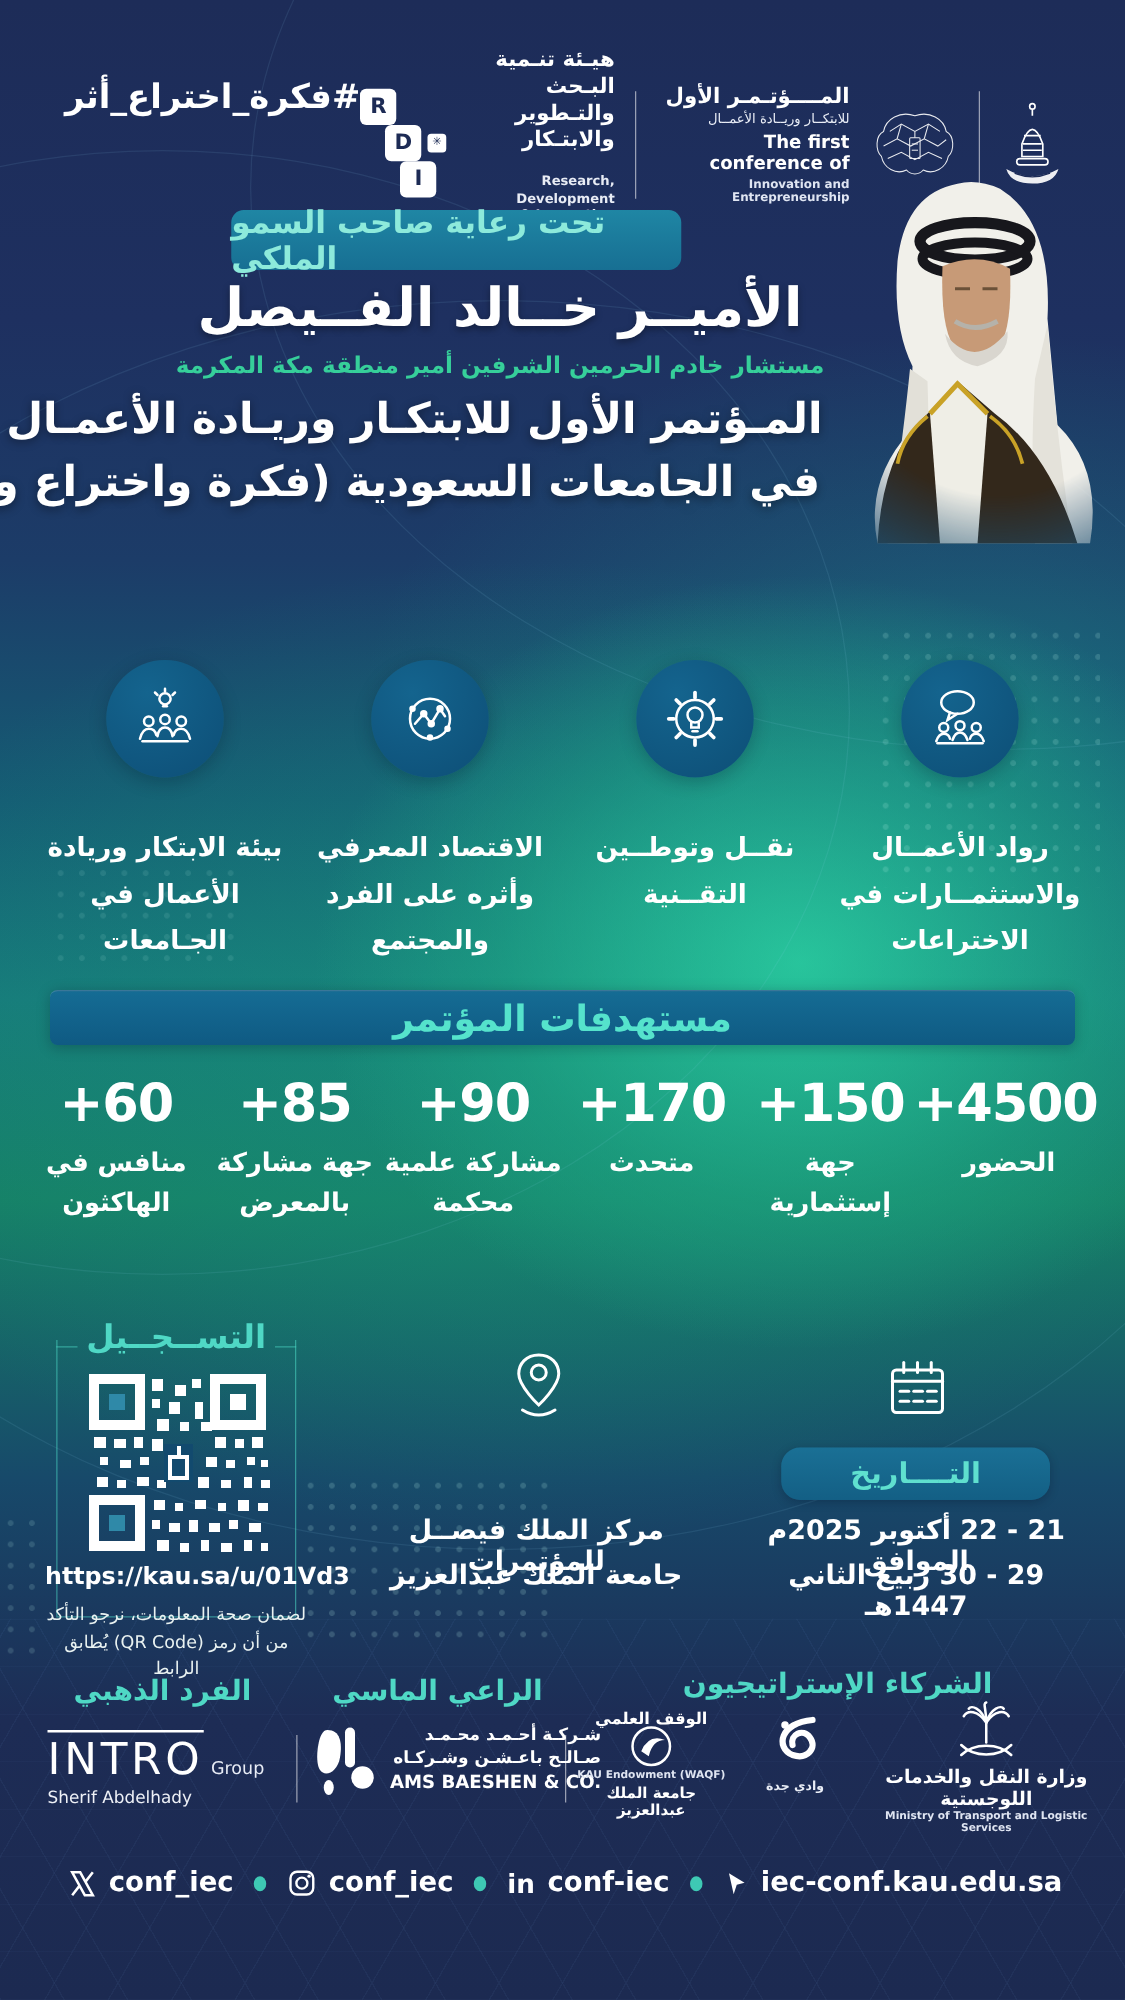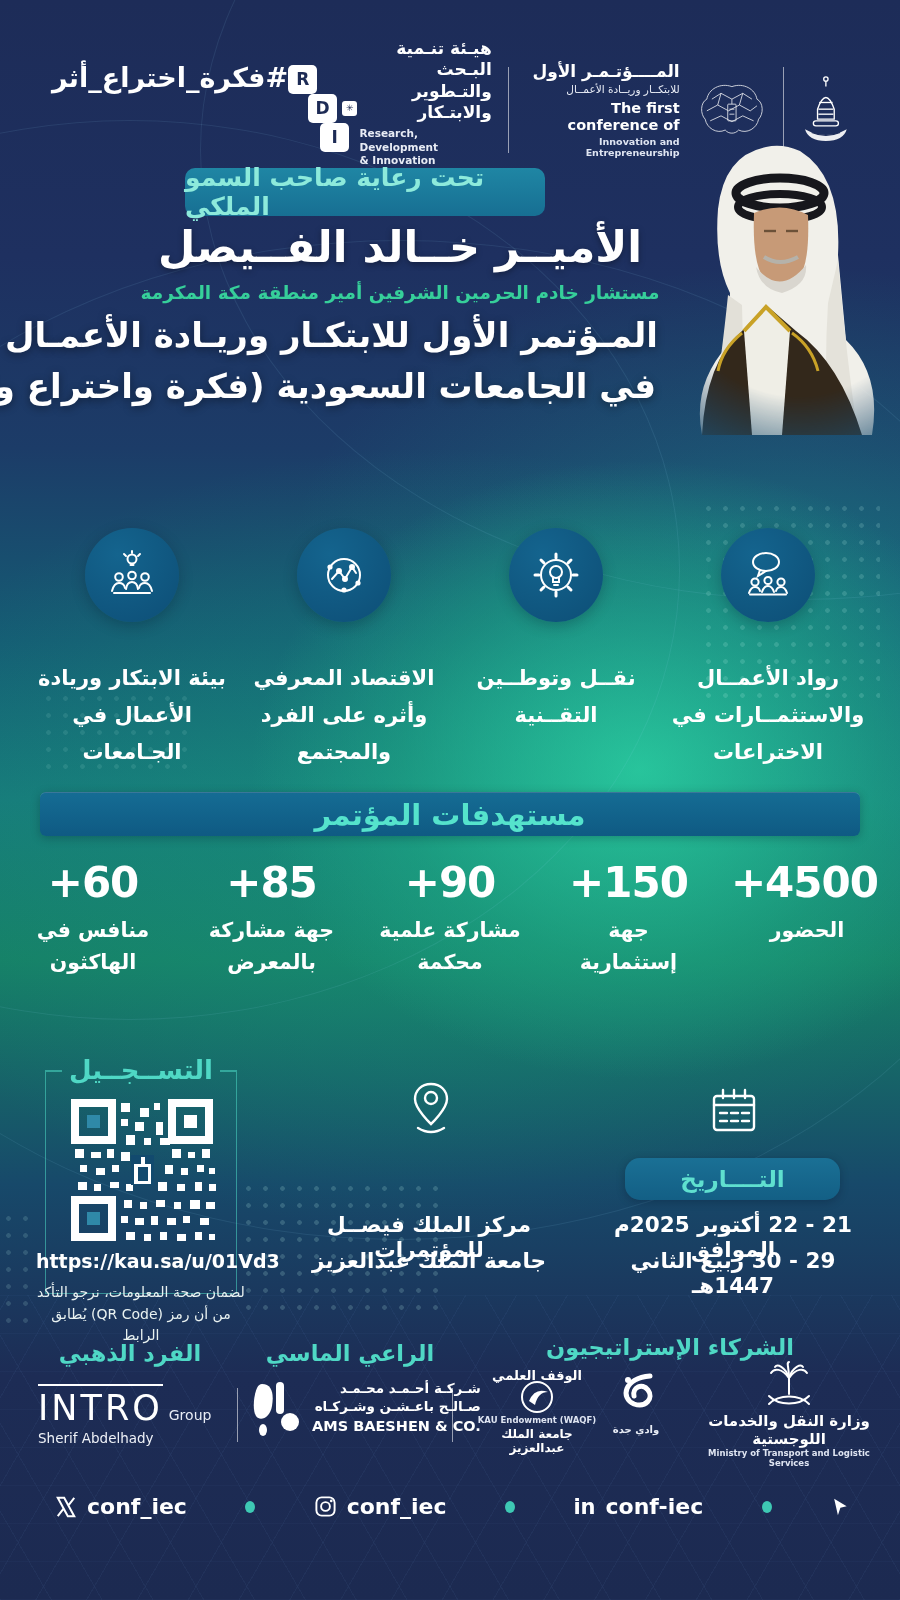--- a/index.html
+++ b/index.html
@@ -25,21 +25,21 @@
   .header{position:absolute; top:38px; left:52px; right:48px; display:flex; justify-content:space-between; align-items:flex-start;}
   .hashtag{margin-top:24px; font-size:27px; font-weight:bold; direction:rtl; letter-spacing:.5px;}
   .logos{display:flex; align-items:center; gap:16px;}
   .vdiv{width:1px; height:86px; background:rgba(255,255,255,.55);}
   .rdi{display:flex; align-items:center; gap:10px;}
   .rdi-blocks{position:relative; width:74px; height:90px;}
   .blk{position:absolute; width:29px; height:29px; background:#fff; border-radius:5px; color:#1d2b55; font-weight:bold; font-size:17px; display:flex; align-items:center; justify-content:center;}
   .blk.small{width:15px; height:15px; font-size:9px; border-radius:3px;}
   .rdi-text{text-align:right; line-height:1.25;}
   .rdi-ar{font-size:17px; font-weight:bold; direction:rtl;}
-  .rdi-en{font-size:10.5px; font-weight:bold; color:#e8ecf5; direction:ltr; text-align:left; margin-top:4px; line-height:1.3;}
+  .rdi-en{font-size:10.5px; font-weight:bold; color:#e8ecf5; direction:ltr; text-align:right; margin-top:16px; line-height:1.3;}
   .conf-logo{text-align:right; line-height:1.2;}
   .conf-ar1{font-size:17px; font-weight:bold; direction:rtl;}
   .conf-ar2{font-size:10.5px; direction:rtl; margin-top:2px; color:#e9edf6;}
   .conf-en1{font-size:14.5px; font-weight:bold; margin-top:4px;}
   .conf-en2{font-size:9.5px; font-weight:bold; color:#dfe5f2; margin-top:1px;}
   
   .badge{position:absolute; top:168px; left:185px; width:360px; height:48px; border-radius:10px;
     background:linear-gradient(180deg,#1f86a4,#176f93); display:flex; align-items:center; justify-content:center;}
   .badge span{color:#8deadb; font-size:25px; font-weight:bold;}
   .p-name{position:absolute; top:222px; left:90px; right:190px; text-align:center; font-size:43px; font-weight:bold; direction:rtl; text-shadow:0 2px 6px rgba(0,0,0,.35);}
@@ -62,21 +62,21 @@
     box-shadow:0 4px 14px rgba(0,20,40,.25);}
   .axis-label{font-size:21px; font-weight:bold; line-height:1.75; direction:rtl;}
   
   .stats{position:absolute; top:858px; left:22px; right:22px; display:flex; direction:rtl; justify-content:space-between;}
   .stat{width:142px; text-align:center;}
   .stat-value{font-size:42px; font-weight:bold; letter-spacing:-1px;}
   .stat-label{font-size:20.5px; font-weight:bold; line-height:1.55; margin-top:8px; direction:rtl;}
   
   .reg{position:absolute; left:45px; top:1072px; width:192px; height:222px;
     border-left:1.5px solid rgba(77,216,197,.55); border-right:1.5px solid rgba(77,216,197,.55); border-bottom:1.5px solid rgba(77,216,197,.55);}
-  .reg-head-row{position:absolute; top:-17px; left:-1px; right:-1px; display:flex; gap:7px;}
+  .reg-head-row{position:absolute; top:-17px; left:-1px; right:-1px; display:flex; align-items:center; gap:7px;}
   .reg-head-row::before,.reg-head-row::after{content:""; flex:1; height:1.5px; background:rgba(77,216,197,.55); margin-top:15px;}
   .reg-head{color:#4fd8c5; font-size:26px; font-weight:bold; direction:rtl; white-space:nowrap;}
   .reg-qr{position:absolute; top:22px; left:20px; width:152px; height:152px;}
   .reg-url{position:absolute; top:178px; left:-10px; right:-10px; text-align:center; font-size:19px; font-weight:bold;}
   .reg-note{position:absolute; top:210px; left:-14px; right:-14px; text-align:center; font-size:14px; line-height:1.55; color:#e9f2f1; direction:rtl;}
   
   .icon-pin{position:absolute; top:1078px; left:404px;}
   .icon-cal{position:absolute; top:1086px; left:706px;}
   .pill{position:absolute; top:1158px; height:42px; border-radius:15px;
     background:linear-gradient(180deg,#1a7095,#135f85); display:flex; align-items:center; justify-content:center;
@@ -292,20 +292,24 @@
     </div>
 
   <div class="stats">
     <div class="stat">
       <div class="stat-value">4500+</div>
       <div class="stat-label">الحضور</div>
     </div>
     <div class="stat">
       <div class="stat-value">150+</div>
       <div class="stat-label">جهة إستثمارية</div>
+    </div>
+    <div class="stat">
+      <div class="stat-value">170+</div>
+      <div class="stat-label">متحدث</div>
     </div>
     <div class="stat">
       <div class="stat-value">90+</div>
       <div class="stat-label">مشاركة علمية محكمة</div>
     </div>
     <div class="stat">
       <div class="stat-value">85+</div>
       <div class="stat-label">جهة مشاركة بالمعرض</div>
     </div>
     <div class="stat">
@@ -446,21 +450,21 @@
       <div class="baeshen-ar">شـركـة أحـمـد محـمـد</div>
       <div class="baeshen-ar">صـالـح باعـشـن وشـركـاه</div>
       <div class="baeshen-en">AMS BAESHEN &amp; CO.</div>
     </div>
   </div>
 
   <div class="sp-div" style="left:452px;"></div>
 
   <div class="sp-head" style="left:480px; top:1334px; width:380px;">الشركاء الإستراتيجيون</div>
 
-  <div class="partner" style="left:472px; top:1368px; width:130px;">
+  <div class="partner" style="left:456px; top:1368px; width:130px;">
     <div class="waqf-cal">الوقف العلمي</div>
     <svg width="110" height="36" viewBox="0 0 110 36" style="margin:0 auto;">
       <circle cx="55" cy="18" r="15" stroke="#fff" stroke-width="2" fill="none"></circle>
       <path d="M47 22 Q53 8 66 13 Q56 13 53 26 Z" fill="#fff"></path>
     </svg>
     <div class="en-s">KAU Endowment (WAQF)</div>
     <div class="waqf-sub">جامعة الملك عبدالعزيز</div>
   </div>
 
   <div class="partner" style="left:598px; top:1368px; width:76px;">
@@ -507,16 +511,17 @@
     <div class="f-dot"></div>
     <div class="f-item">
       <span class="f-in">in</span>
       <span>conf-iec</span>
     </div>
     <div class="f-dot"></div>
     <div class="f-item">
       <svg width="20" height="22" viewBox="0 0 24 24">
         <path d="M5 2 L20 11 L12.5 13 L9.5 22 Z" fill="#fff"></path>
       </svg>
+      <span>iec-conf.kau.edu.sa</span>
     </div>
   </div>
 
 </div>
 
 </body></html>

